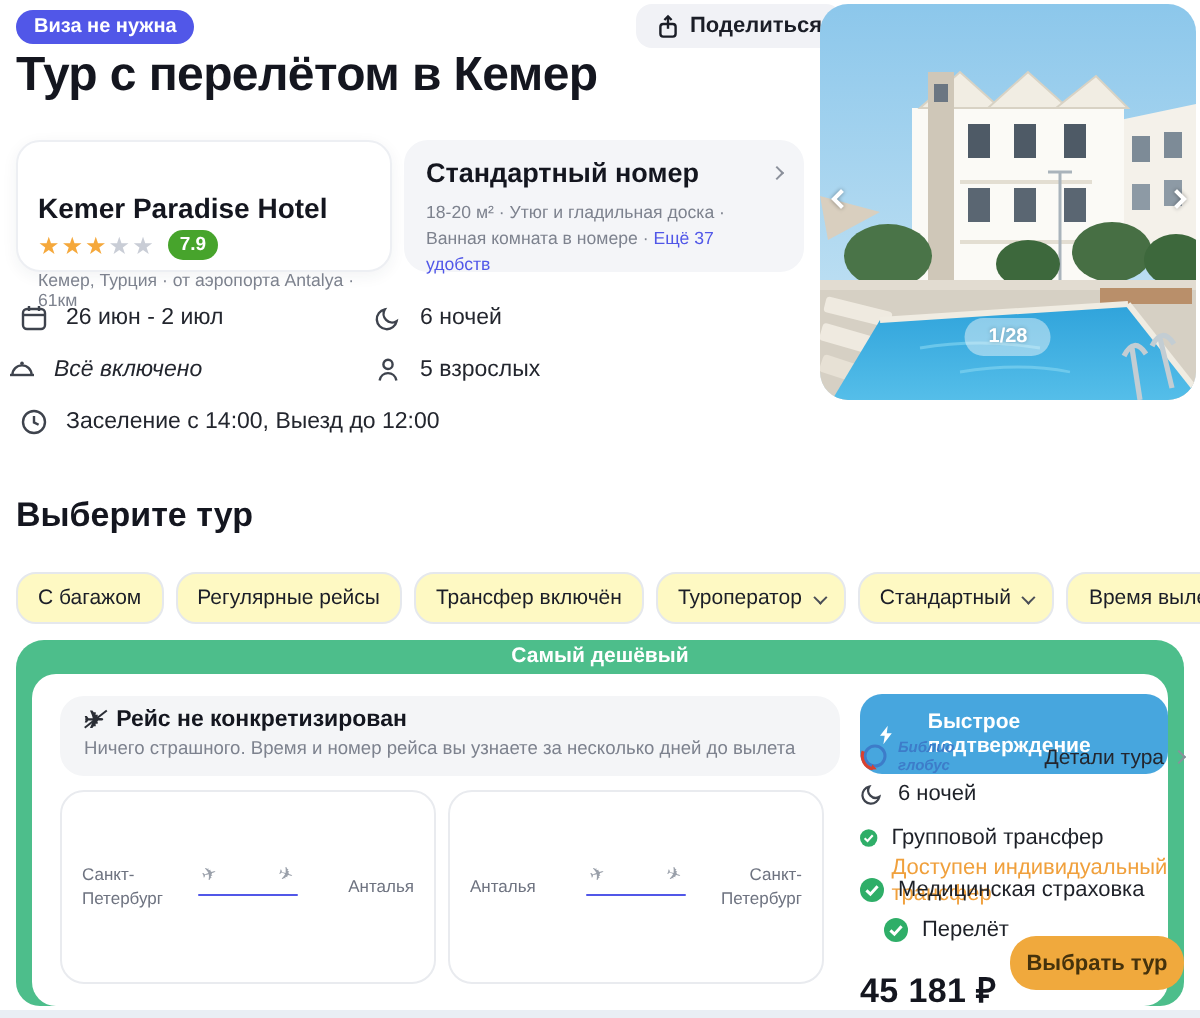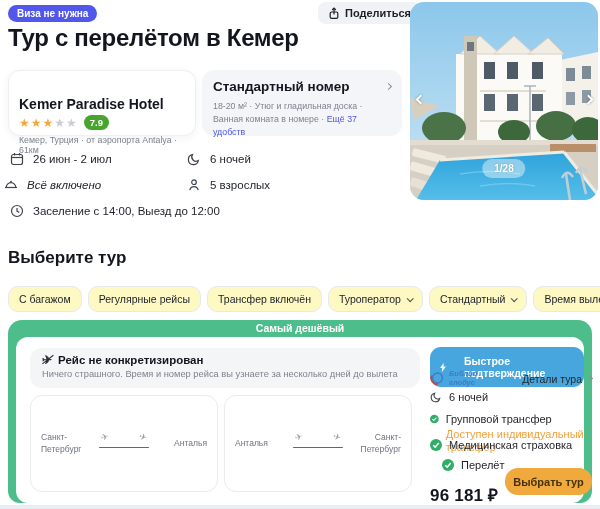--- a/index.html
+++ b/index.html
@@ -345,19 +345,19 @@
         <span>Медицинская страховка</span>
       </div>
       <div class="feat" style="top:122px;padding-left:12px;">
         <svg width="12" height="12" viewBox="0 0 12 12">
             <circle cx="6" cy="6" r="6" fill="#2FAE68"></circle>
             <polyline points="3.2,6.2 5.2,8.1 8.8,4.1" fill="none" stroke="#fff" stroke-width="1.5"></polyline>
           </svg>
         <span>Перелёт</span>
       </div>
 
-      <div class="price">96 181 ₽</div>
+      <div class="price">45 181 ₽</div>
       <button class="select-btn">Выбрать тур</button>
     </div>
   </div>
 
   <div class="bottom-strip"></div>
 </div>
 
 </body></html>

